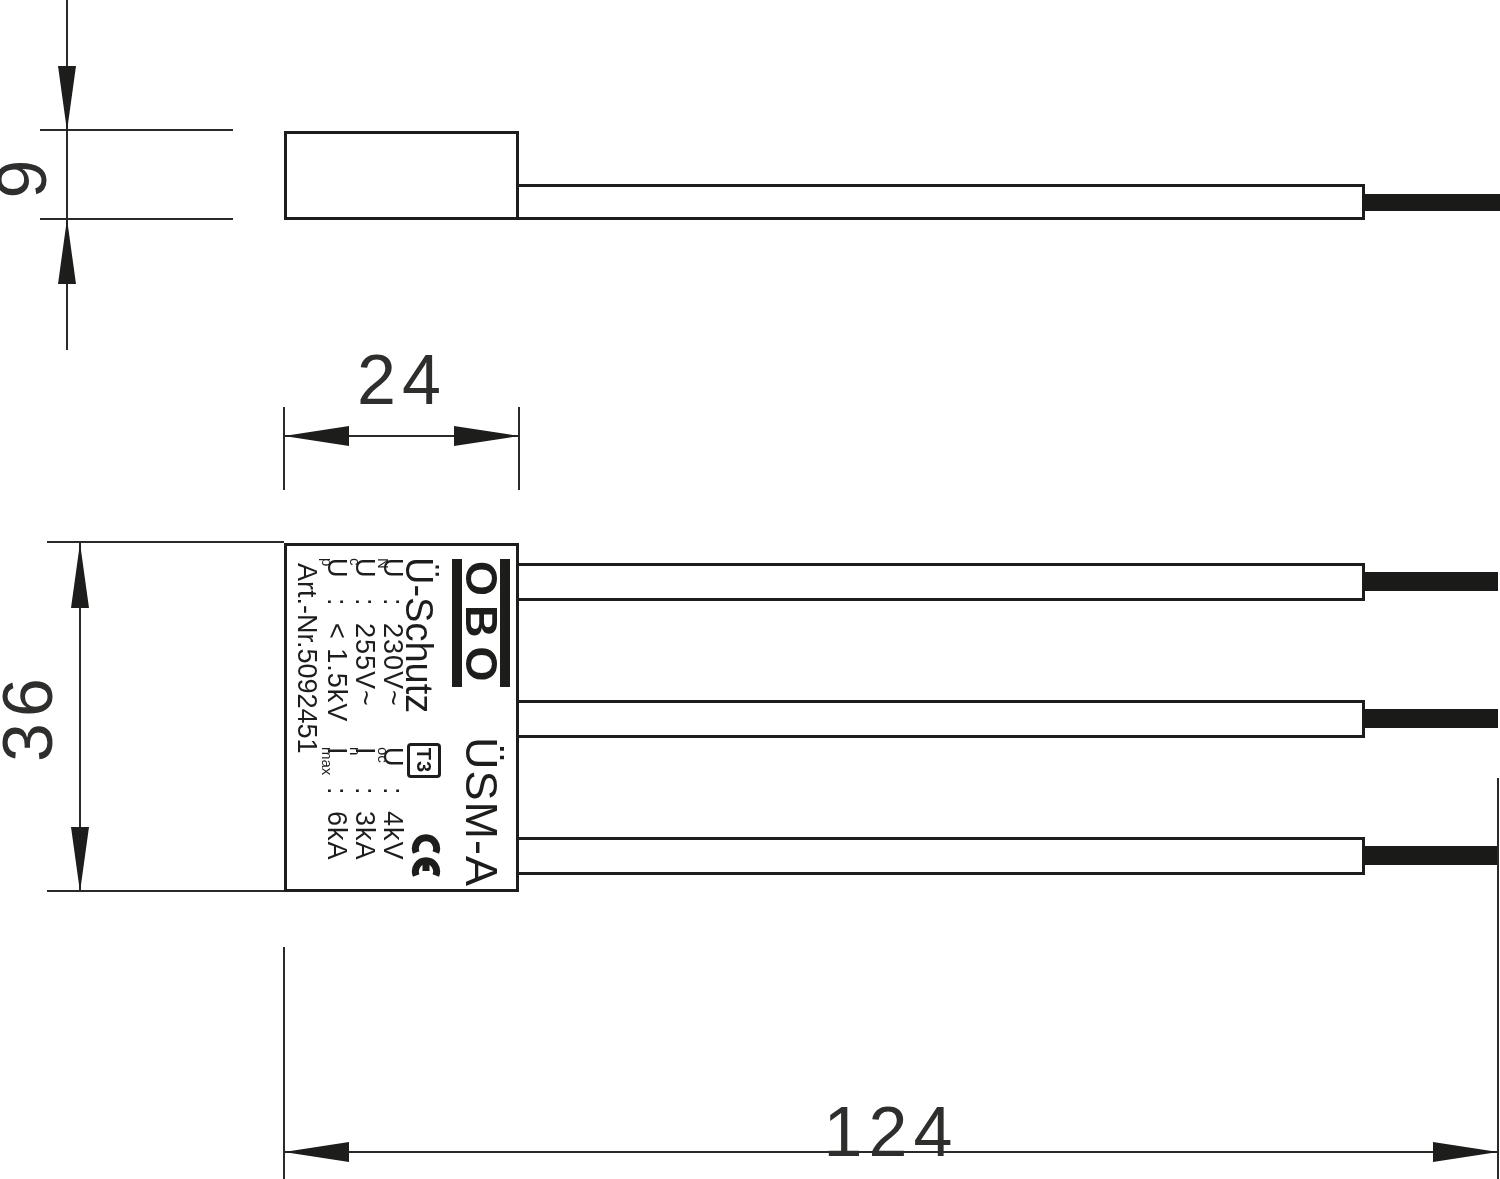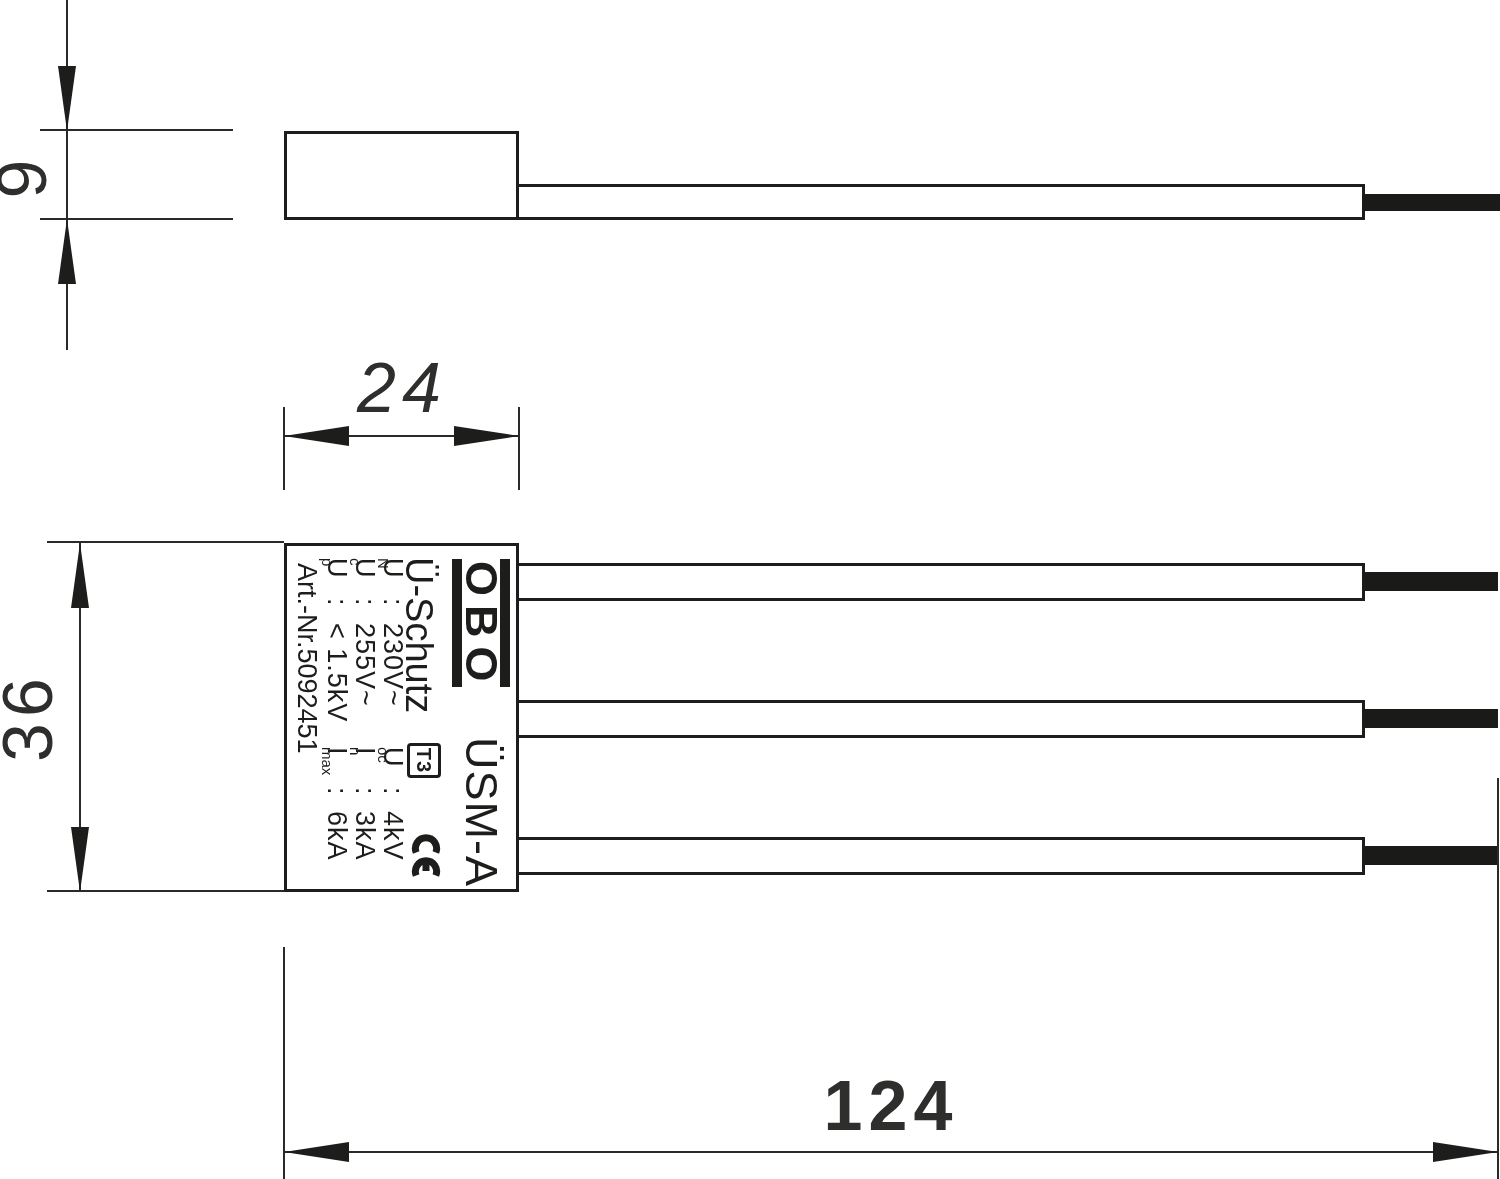--- a/index.html
+++ b/index.html
@@ -69,21 +69,21 @@
   <div class="thin" style="left:40px; top:218px; width:193px; height:2px;"></div>
   <div class="arr arr-down" style="left:58px; top:66px;"></div>
   <div class="arr arr-up" style="left:58px; top:219px;"></div>
   <div class="dimtxt rot-ccw" style="left:-23px; top:141px; width:90px; height:70px;">9</div>
 
   <div class="thin" style="left:283px; top:407px; width:2px; height:83px;"></div>
   <div class="thin" style="left:518px; top:407px; width:2px; height:83px;"></div>
   <div class="thin" style="left:284px; top:435px; width:235px; height:2px;"></div>
   <div class="arr arr-left" style="left:284px; top:426px;"></div>
   <div class="arr arr-right" style="left:454px; top:426px;"></div>
-  <div class="dimtxt" style="left:322px; top:353px; width:160px;font-style:italic;">24</div>
+  <div class="dimtxt" style="left:322px; top:345px; width:160px;">24</div>
 
   <div class="outline" style="left:284px; top:543px; width:235px; height:349px;"></div>
 
   <div class="outline" style="left:516px; top:563px; width:849px; height:38px;"></div>
   <div class="outline" style="left:516px; top:700px; width:849px; height:38px;"></div>
   <div class="outline" style="left:516px; top:837px; width:849px; height:38px;"></div>
   <div class="solid" style="left:1363px; top:572px; width:135px; height:19px;"></div>
   <div class="solid" style="left:1363px; top:709px; width:135px; height:19px;"></div>
   <div class="solid" style="left:1363px; top:846px; width:135px; height:19px;"></div>
 
@@ -135,15 +135,15 @@
   <div class="thin" style="left:79px; top:543px; width:2px; height:349px;"></div>
   <div class="arr arr-up" style="left:71px; top:543px;"></div>
   <div class="arr arr-down" style="left:71px; top:827px;"></div>
   <div class="dimtxt rot-ccw" style="left:-47px; top:682px; width:150px; height:70px;">36</div>
 
   <div class="thin" style="left:283px; top:947px; width:2px; height:232px;"></div>
   <div class="thin" style="left:1497px; top:778px; width:2px; height:401px;"></div>
   <div class="thin" style="left:284px; top:1151px; width:1214px; height:2px;"></div>
   <div class="arr arr-left" style="left:284px; top:1142px;"></div>
   <div class="arr arr-right" style="left:1433px; top:1142px;"></div>
-  <div class="dimtxt" style="left:791px; top:1071px; width:200px;font-weight:bold;">124</div>
+  <div class="dimtxt" style="left:791px; top:1097px; width:200px;">124</div>
 
 </div>
 
 </body></html>

